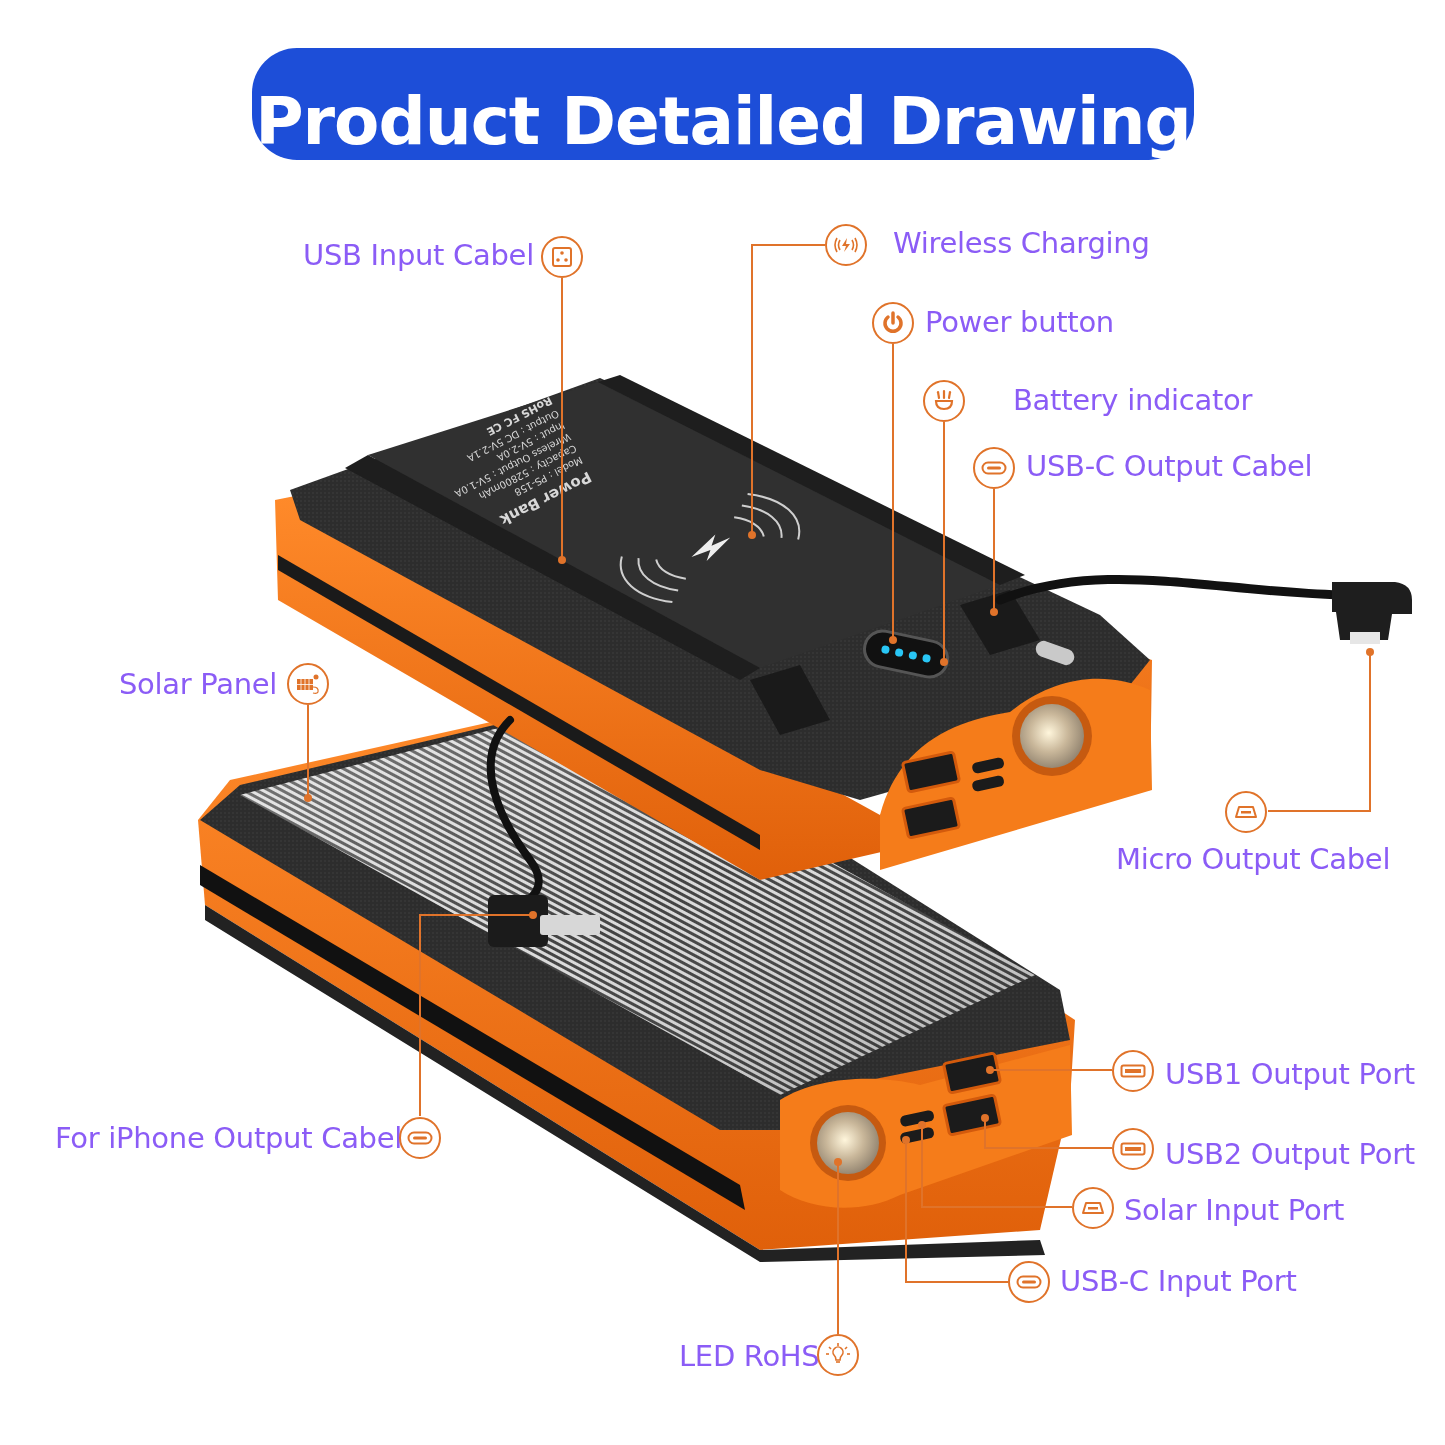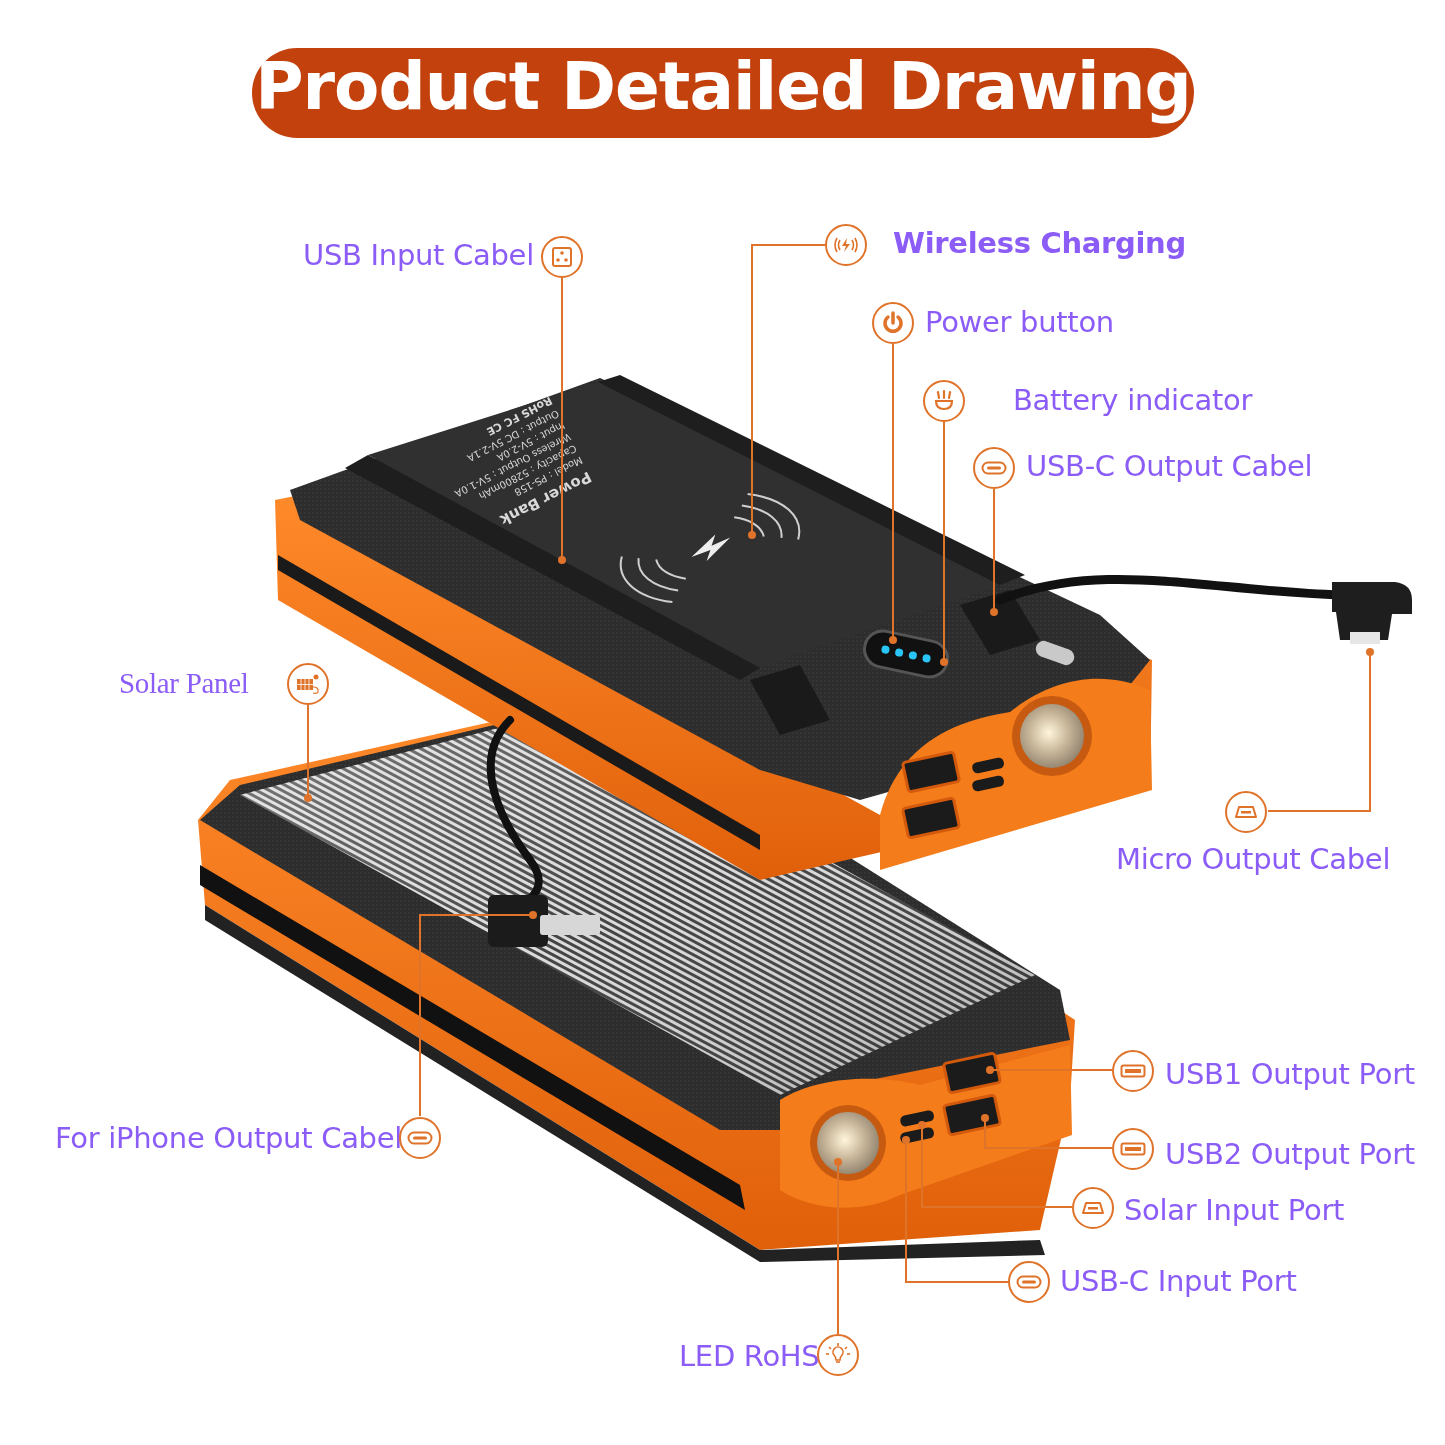--- a/index.html
+++ b/index.html
@@ -1,21 +1,21 @@
 <!DOCTYPE html>
 <html><head>
 <meta charset="utf-8">
 <style>
   html, body { margin: 0; padding: 0; background: #ffffff; }
   body { width: 1445px; height: 1445px; position: relative; overflow: hidden;
          font-family: "Liberation Sans", "DejaVu Sans", sans-serif; color: #2b2b2b; }
   .title-pill {
-    position: absolute; left: 252px; top: 48px; width: 942px; height: 90px;
-    background: #c2410c; border-radius: 45px;
-    display: flex; align-items: flex-start; justify-content: center;
+    position: absolute; left: 252px; top: 48px; width: 942px; height: 112px;
+    background: #1d4ed8; border-radius: 45px;
+    display: flex; align-items: flex-end; justify-content: center;
   }
   .title-pill span {
     color: #ffffff; font-size: 66px; font-weight: 700;
     font-family: "DejaVu Sans", sans-serif; letter-spacing: -1px;
   }
   svg.art { position: absolute; left: 0; top: 0; }
   .label {
     position: absolute; font-size: 29px; white-space: nowrap; color: #8b5cf6;
     font-family: "DejaVu Sans", sans-serif; letter-spacing: -0.3px;
   }
@@ -211,21 +211,21 @@
 
 <div class="badge" style="left:825px; top:224px;">
   <svg width="28" height="20" viewBox="0 0 28 20">
       <path d="M5,3 Q1,10 5,17" fill="none" stroke="#e0732a" stroke-width="1.6"></path>
       <path d="M8,5 Q5,10 8,15" fill="none" stroke="#e0732a" stroke-width="1.6"></path>
       <path d="M23,3 Q27,10 23,17" fill="none" stroke="#e0732a" stroke-width="1.6"></path>
       <path d="M20,5 Q23,10 20,15" fill="none" stroke="#e0732a" stroke-width="1.6"></path>
       <polygon points="15,3 10,11 14,11 12,17 18,9 14,9" fill="#e0732a"></polygon>
     </svg>
 </div>
-<div class="label" style="left:893px; top:226px;font-weight:bold;">Wireless Charging</div>
+<div class="label" style="left:893px; top:226px;">Wireless Charging</div>
 
 <div class="badge" style="left:872px; top:302px;">
   <svg width="26" height="26" viewBox="0 0 26 26">
       <path d="M8,7 A8,8 0 1 0 18,7" fill="none" stroke="#e0732a" stroke-width="3.5" stroke-linecap="round"></path>
       <line x1="13" y1="3" x2="13" y2="13" stroke="#e0732a" stroke-width="3.5" stroke-linecap="round"></line>
     </svg>
 </div>
 <div class="label" style="left:925px; top:305px;">Power button</div>
 
 <div class="badge" style="left:923px; top:380px;">
@@ -239,21 +239,21 @@
 <div class="label" style="left:977px; top:383px;margin-left:36px;">Battery indicator</div>
 
 <div class="badge" style="left:973px; top:447px;">
   <svg width="26" height="14" viewBox="0 0 26 14">
       <rect x="1.5" y="1.5" width="23" height="11" rx="5.5" fill="none" stroke="#e0732a" stroke-width="2"></rect>
       <rect x="6" y="5.5" width="14" height="3" rx="1.5" fill="#e0732a"></rect>
     </svg>
 </div>
 <div class="label" style="left:1026px; top:449px;">USB-C  Output Cabel</div>
 
-<div class="label" style="left:119px; top:667px;font-family:Liberation Serif, serif;">Solar Panel</div>
+<div class="label" style="left:119px; top:667px;">Solar Panel</div>
 <div class="badge" style="left:287px; top:663px;">
   <svg width="26" height="22" viewBox="0 0 26 22">
       <rect x="2" y="6" width="16" height="11" fill="#e0732a"></rect>
       <line x1="6" y1="6" x2="6" y2="17" stroke="#fff" stroke-width="0.8"></line>
       <line x1="10" y1="6" x2="10" y2="17" stroke="#fff" stroke-width="0.8"></line>
       <line x1="14" y1="6" x2="14" y2="17" stroke="#fff" stroke-width="0.8"></line>
       <line x1="2" y1="11.5" x2="18" y2="11.5" stroke="#fff" stroke-width="0.8"></line>
       <circle cx="21" cy="4" r="2.5" fill="#e0732a"></circle>
       <path d="M18,14 Q24,14 23,19 Q22,21 18,20" fill="none" stroke="#e0732a" stroke-width="1.2"></path>
     </svg>

